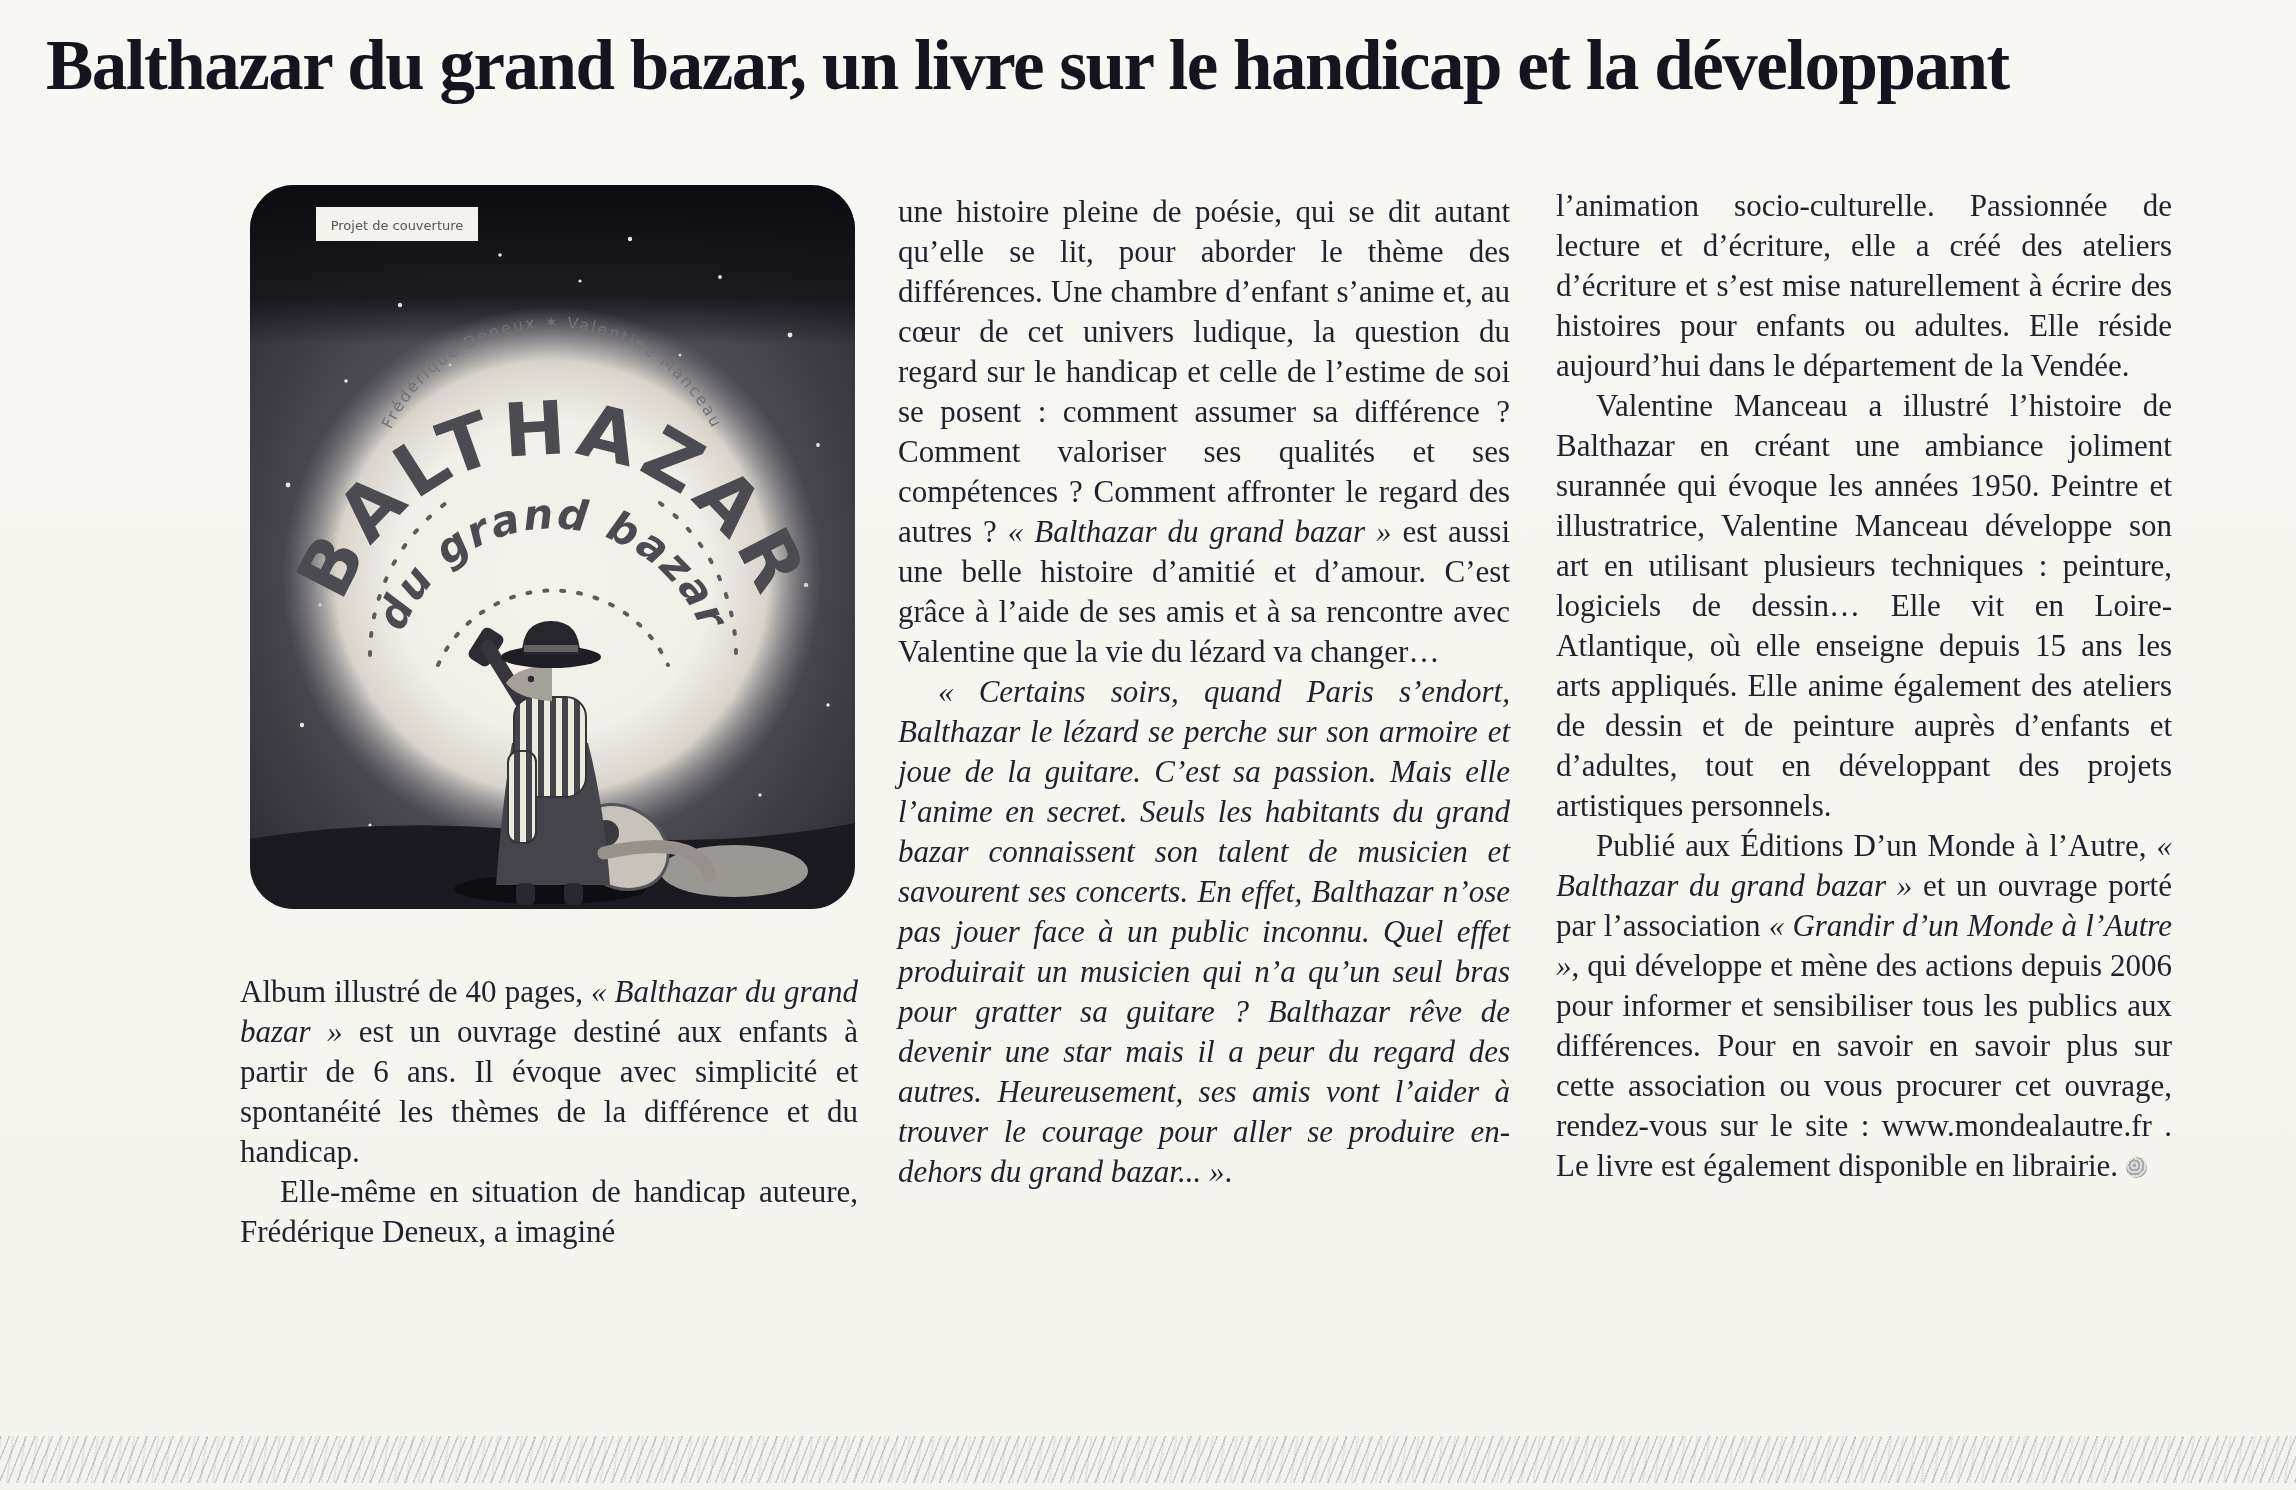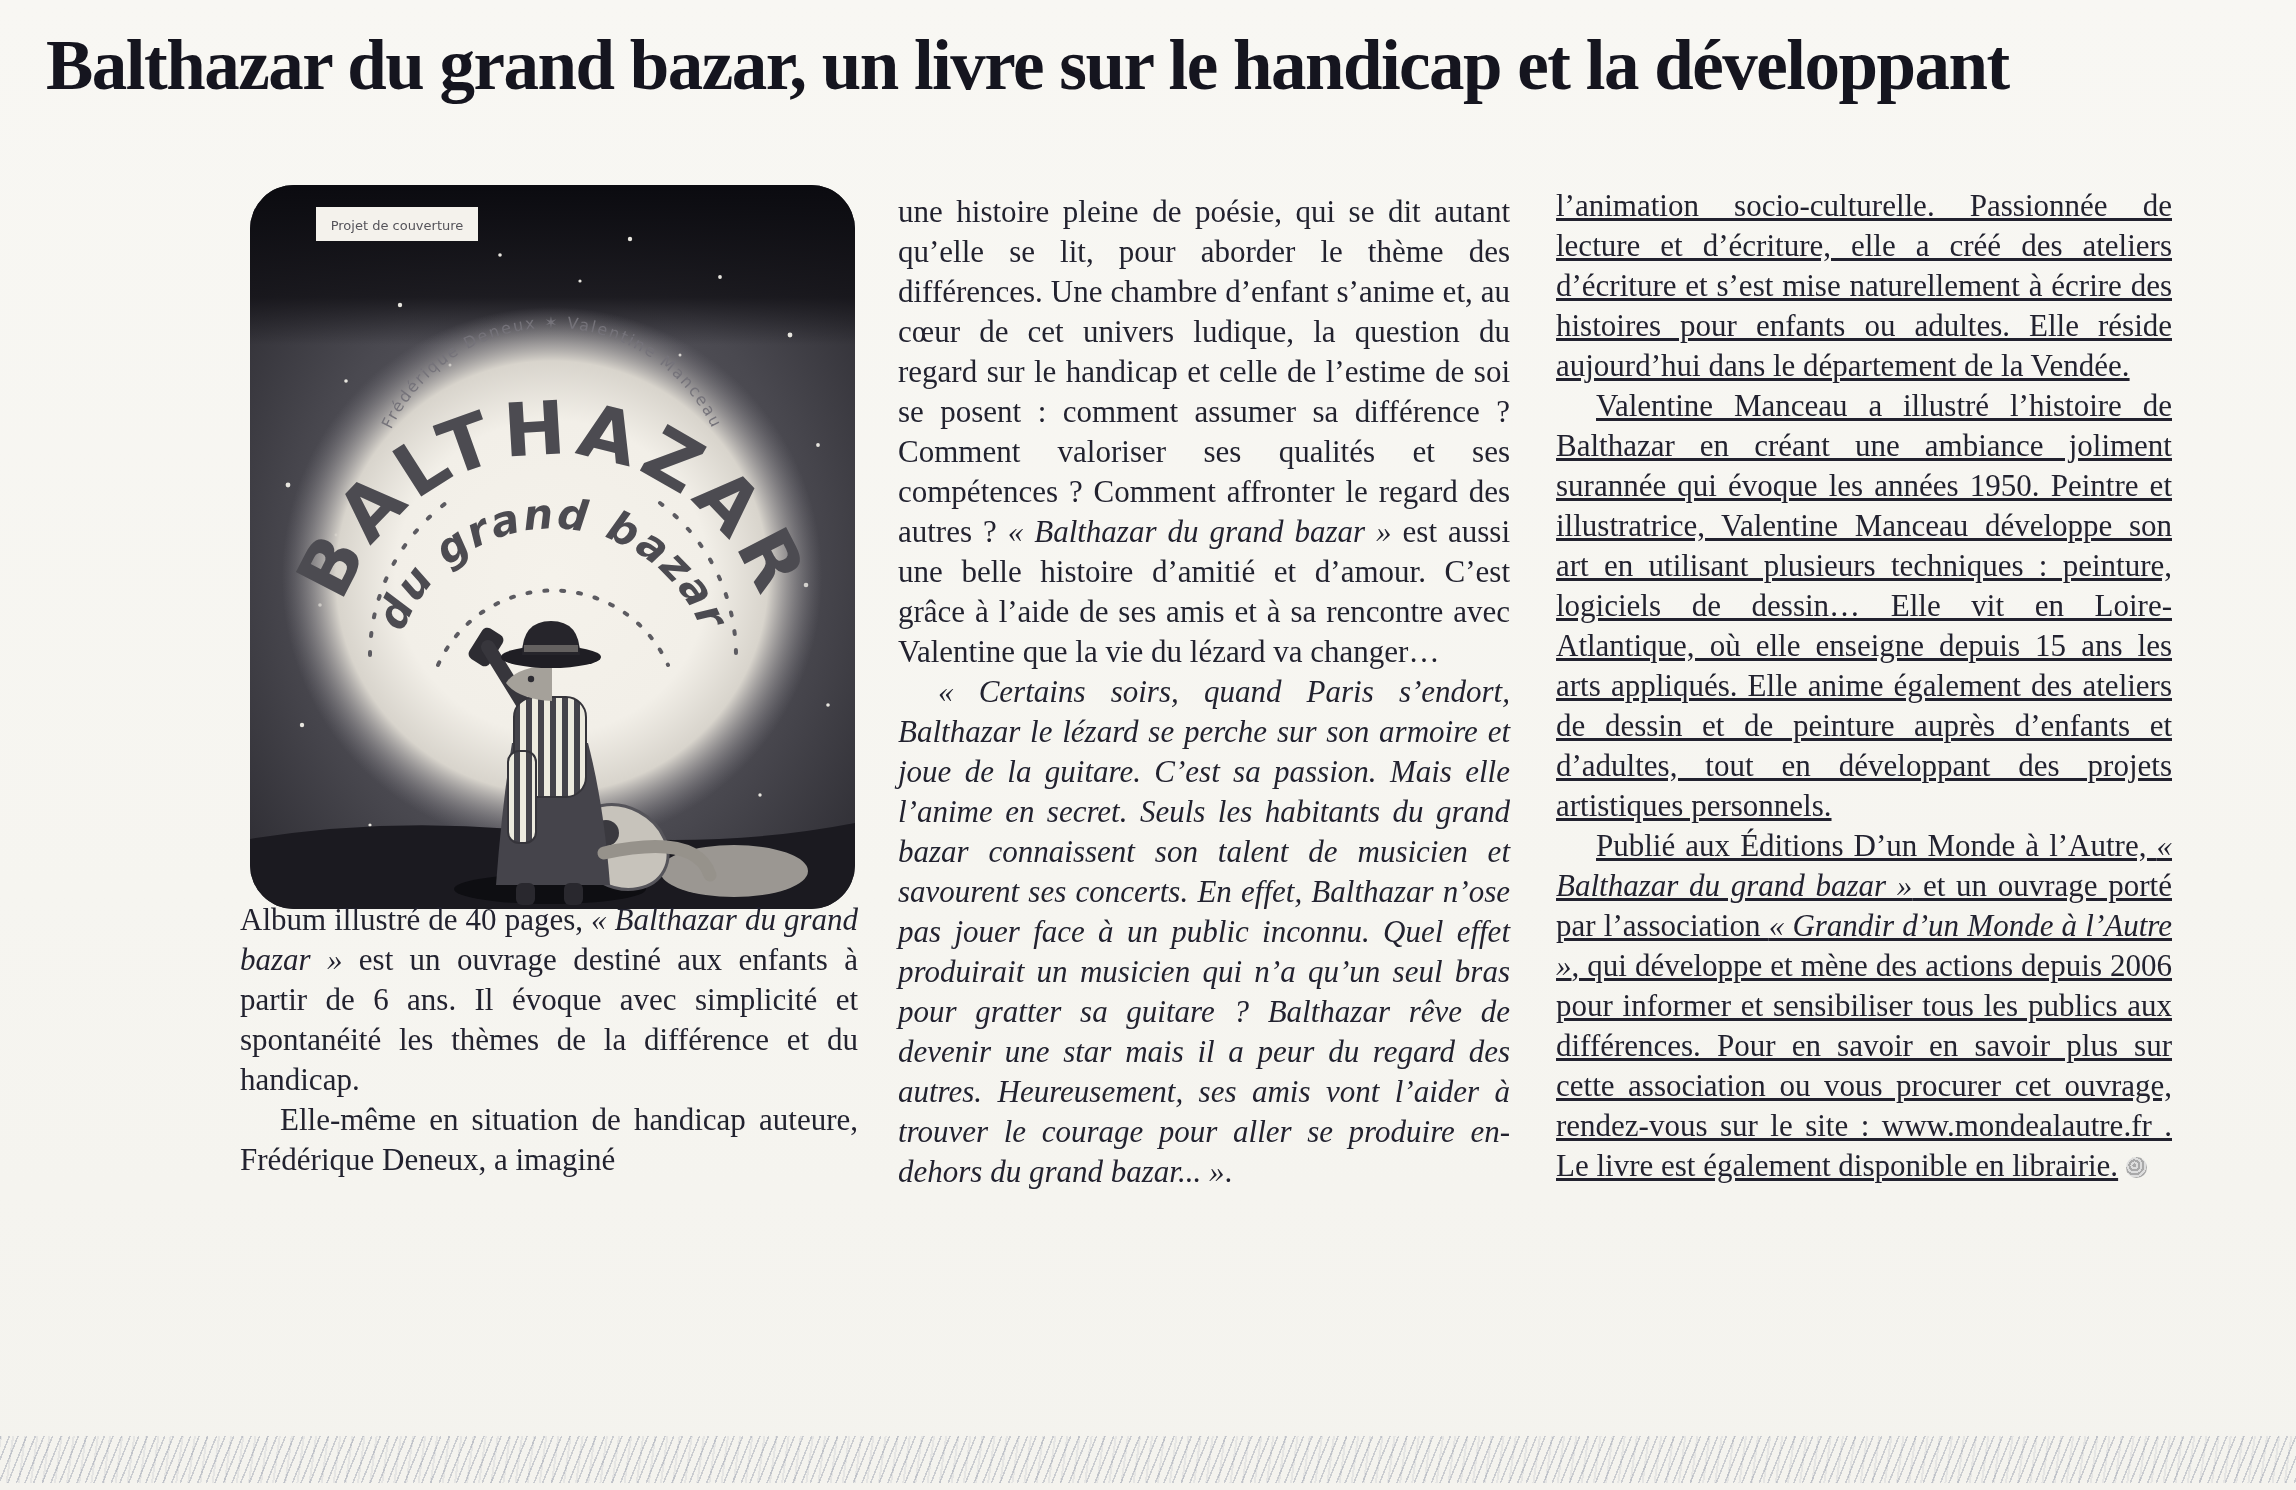--- a/index.html
+++ b/index.html
@@ -18,23 +18,23 @@
   .cover-wrap{
     position:absolute;left:250px;top:185px;width:605px;height:724px;
   }
   .col{
     position:absolute;text-align:justify;
     font-size:31px;line-height:40px;color:#22222f;margin-top:16px;
   }
   .col p{margin:0;}
   .col p.indent{text-indent:40px;}
   .col i{font-style:italic;}
-  .col1{left:240px;top:884px;width:618px;}
+  .col1{left:240px;top:956px;width:618px;}
   .col2{left:898px;top:176px;width:612px;}
-  .col3{left:1556px;top:170px;width:616px;text-decoration:underline;}
+  .col3{left:1556px;top:170px;width:616px;}
   .end-mark{
     display:inline-block;width:21px;height:21px;border-radius:50%;
     background:repeating-radial-gradient(circle at 40% 40%, #a9a9a9 0 2px, #dddddd 2px 4px);
     vertical-align:-2px;margin-left:8px;
   }
   .hatch{
     position:absolute;left:0;top:1436px;width:2296px;height:47px;
     background:
       repeating-linear-gradient(112deg, rgba(105,115,140,0.30) 0 1.5px, rgba(0,0,0,0) 1.5px 8px),
       repeating-linear-gradient(98deg, rgba(125,133,155,0.12) 0 2px, rgba(0,0,0,0) 2px 12px);

